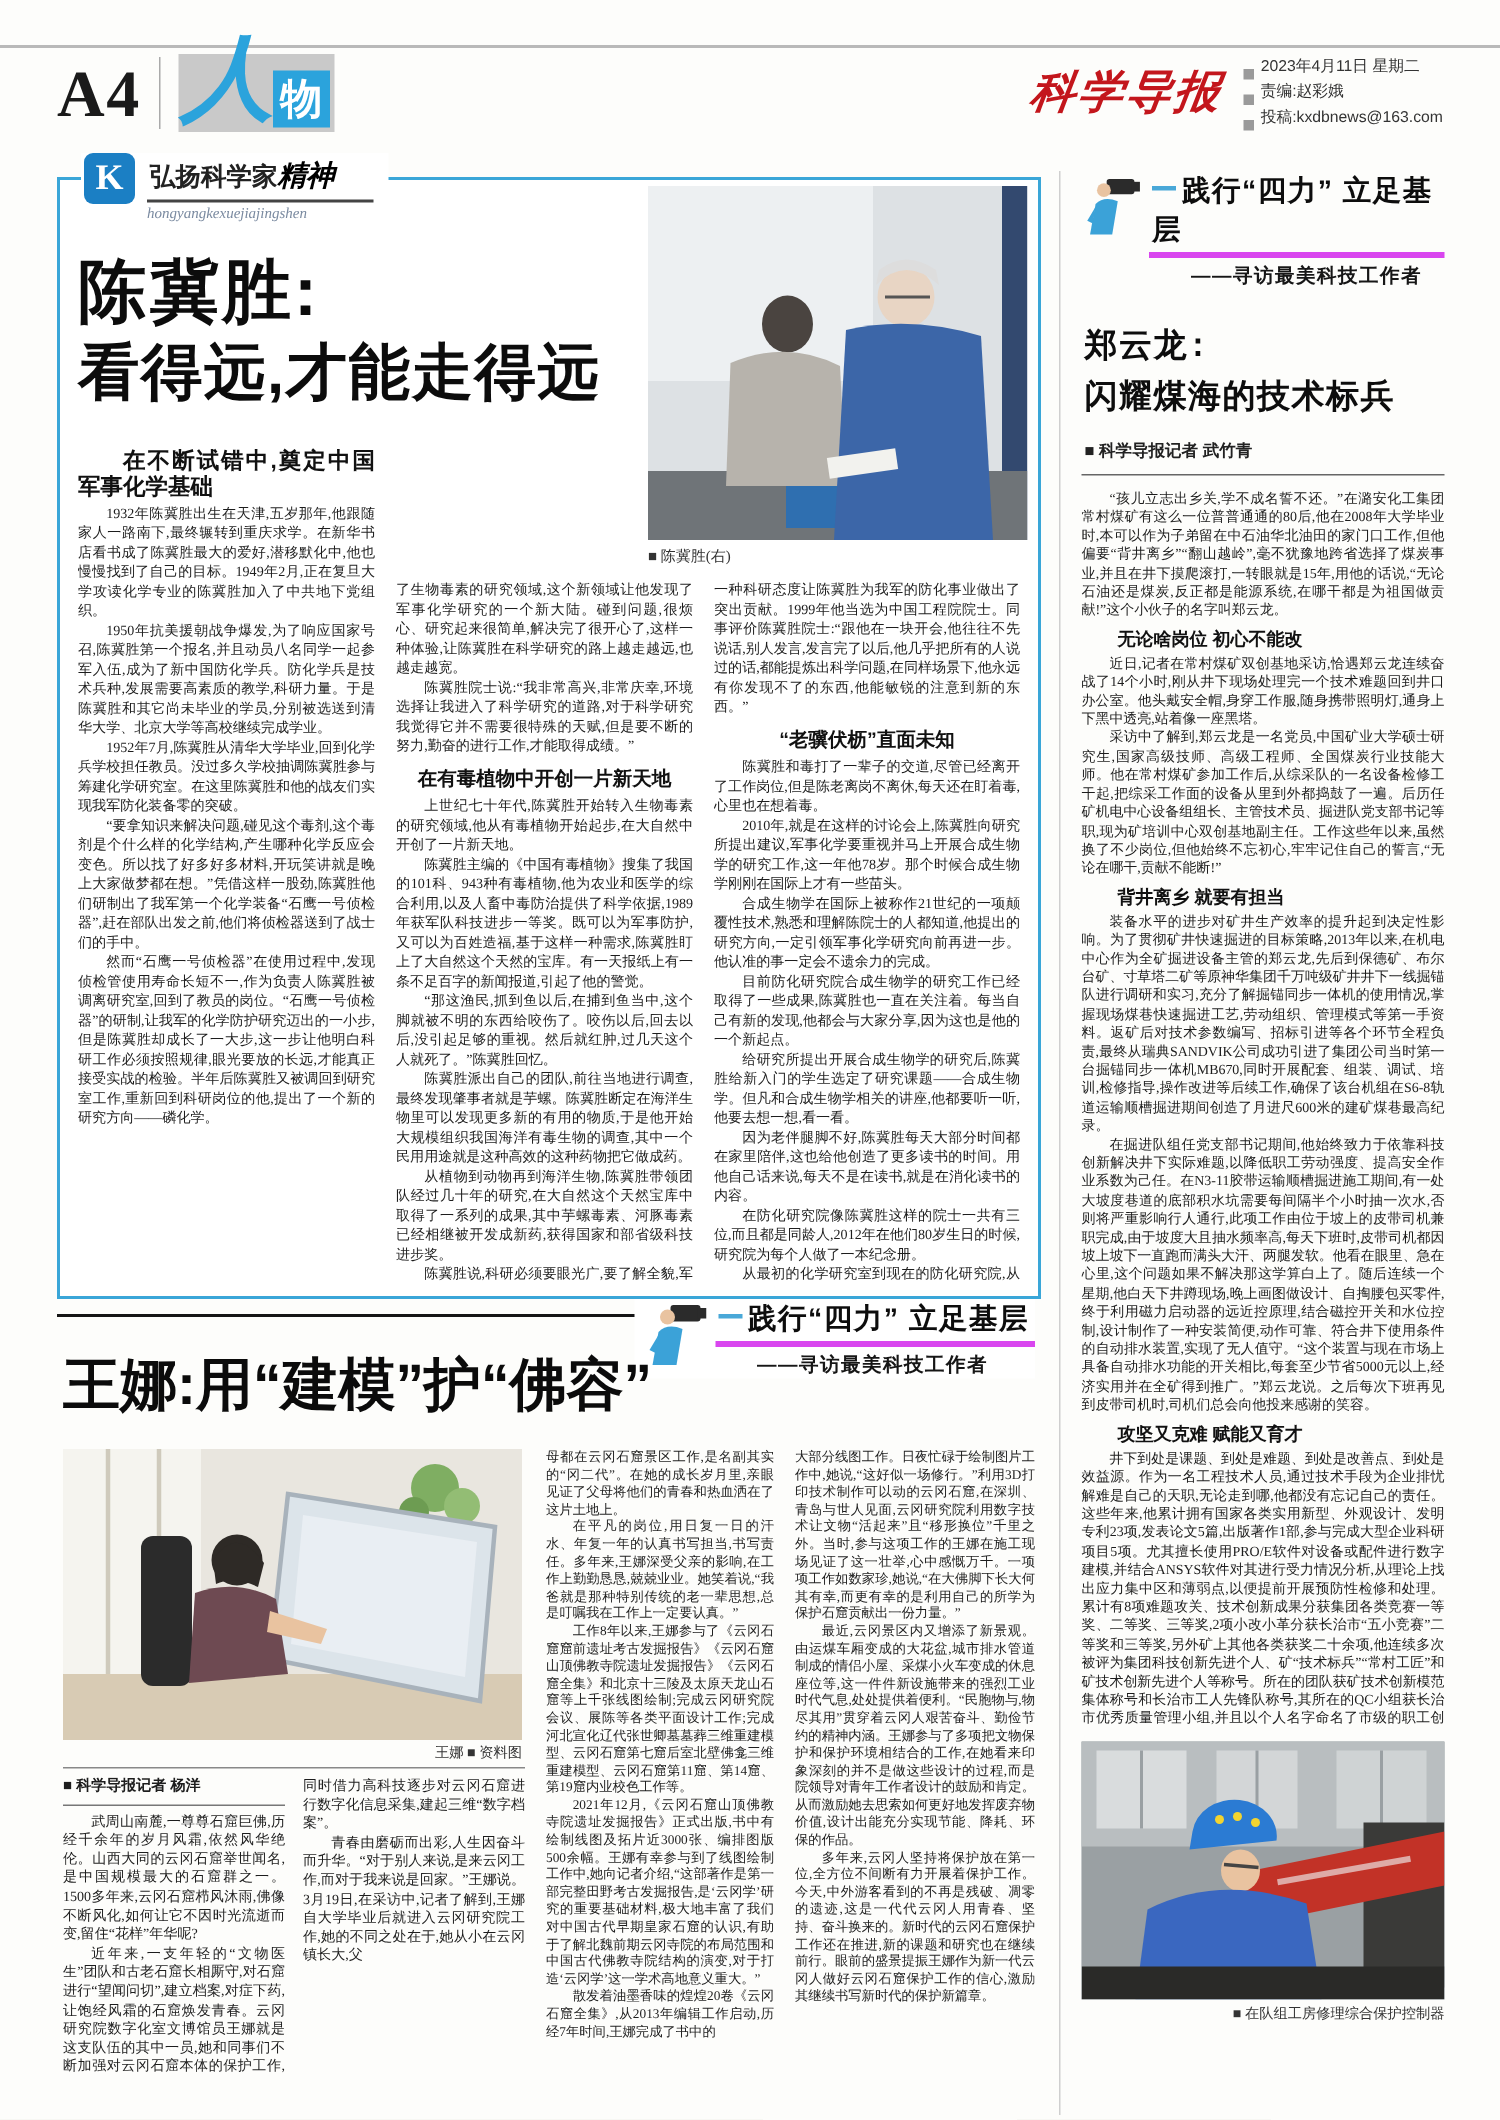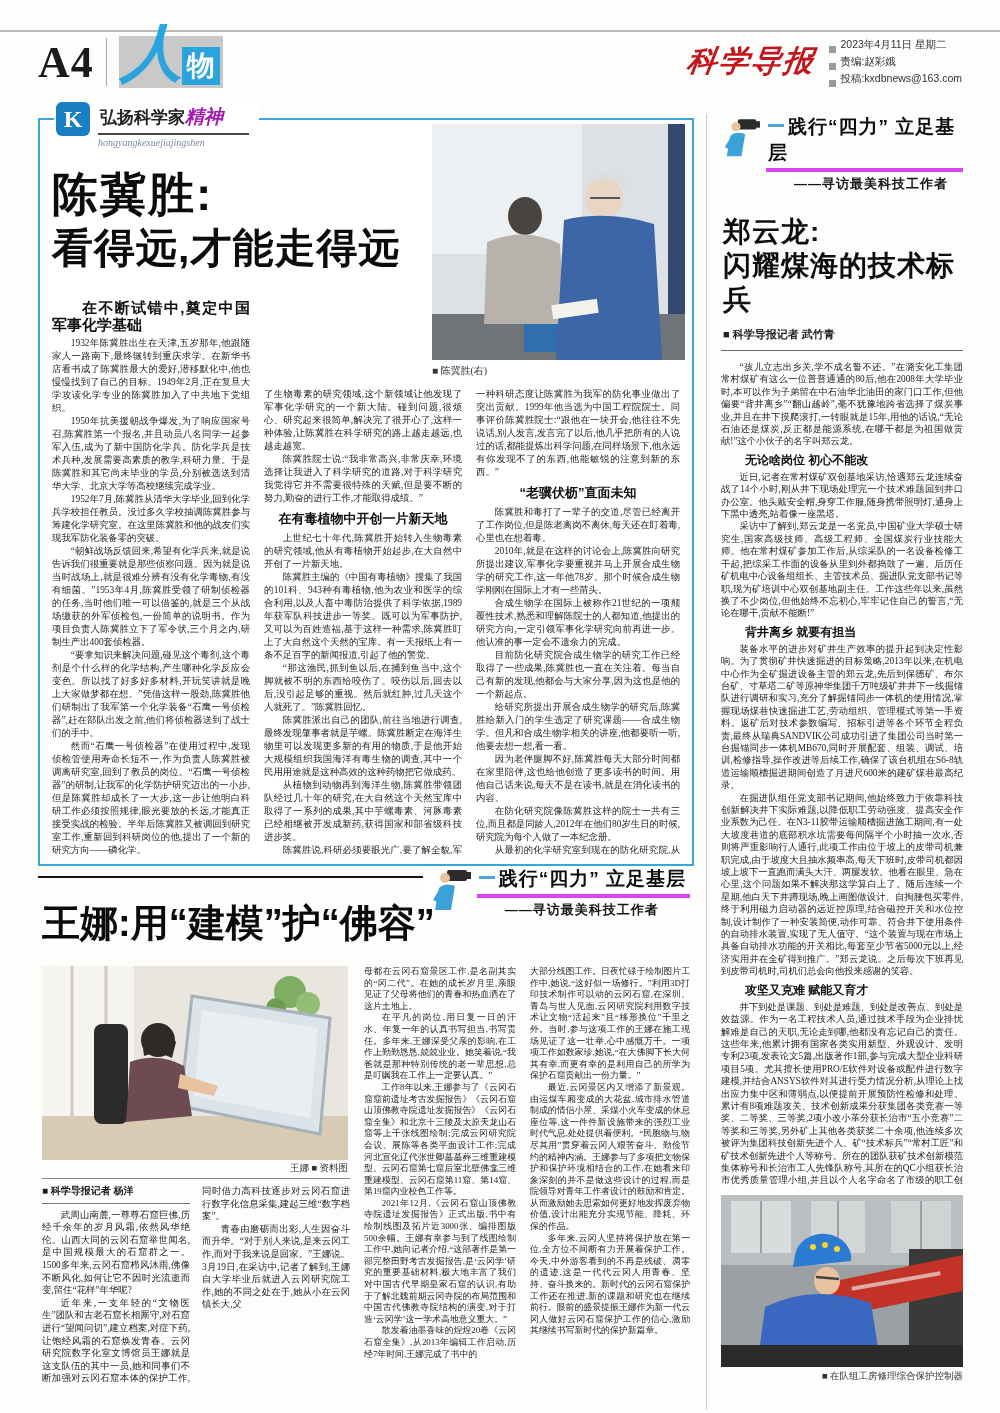--- a/index.html
+++ b/index.html
@@ -25,21 +25,21 @@
   .main{position:absolute;left:38px;top:104px;width:924px;height:1300px;}
   .leftcol{position:absolute;left:0;top:0;width:656px;height:1300px;}
   .rightcol{position:absolute;left:668px;top:0;width:256px;padding-left:14px;height:1296px;border-left:1px solid #cfcfcf;width:242px;}
   .rightcol{width:242px;}
 
   
   .chen-box{position:absolute;left:0;top:14px;width:652px;height:744px;border:2px solid #3aa6d8;background:#fff;}
   .spirit{position:absolute;left:14px;top:-18px;background:#fff;display:flex;align-items:flex-start;gap:8px;padding:0 10px 0 2px;}
   .klogo{width:34px;height:34px;background:#1b7fc4;border-radius:6px;color:#fff;font-weight:bold;font-size:24px;display:flex;align-items:center;justify-content:center;font-family:"Liberation Serif",serif;}
   .spirit-t{font-size:17px;font-weight:bold;color:#222;border-bottom:2px solid #444;padding:2px 26px 3px 2px;font-family:"Liberation Sans",sans-serif;}
-  .spirit-t .accent{color:#a21caf;font-style:italic;font-family:"Liberation Serif",serif;font-size:19px;}
+  .spirit-t .accent{color:#000000;font-style:italic;font-family:"Liberation Serif",serif;font-size:19px;}
   .spirit-py{font-size:10px;color:#7a8aa0;font-style:italic;margin-top:2px;font-family:"Liberation Serif",serif;}
 
   .chen-headline{position:absolute;left:12px;top:46px;width:380px;font-family:"Liberation Sans",sans-serif;font-weight:900;color:#0c0c0c;}
   .chen-h1{font-size:46px;line-height:56px;letter-spacing:2px;}
   .chen-h2{font-size:41px;line-height:52px;letter-spacing:1px;}
   .chen-photo{position:absolute;left:392px;top:4px;width:253px;height:236px;overflow:hidden;background:#dfe3e6;}
   .chen-photo-cap{position:absolute;left:392px;top:244px;width:253px;font-size:10px;color:#333;}
 
   .chen-col{position:absolute;overflow:hidden;font-size:9.4px;line-height:13px;color:#1d1d1d;text-align:justify;}
   .chen-c1{left:12px;top:178px;width:198px;height:556px;}
@@ -70,21 +70,21 @@
   .wang-cap{width:306px;text-align:right;font-size:9.5px;color:#333;border-bottom:1px solid #888;padding:2px 2px 3px 0;}
   .wang-2col{margin-top:6px;height:212px;column-count:2;column-gap:12px;column-fill:auto;overflow:hidden;
              font-size:9.4px;line-height:12.6px;text-align:justify;color:#1d1d1d;}
   .wang-col{position:absolute;top:0;height:438px;overflow:hidden;font-size:8.9px;line-height:11.6px;text-align:justify;color:#1d1d1d;}
   .wang-c3{left:322px;width:152px;}
   .wang-c4{left:488px;width:160px;}
 
   
   .zheng{position:relative;font-family:"Liberation Serif",serif;}
   .zheng .sili{margin:10px 0 4px 2px;}
-  .zheng-headline{font-size:28px;font-weight:bold;line-height:34px;color:#0d0d0d;margin:22px 0 10px 2px;font-family:Liberation Sans, sans-serif;letter-spacing:1px;}
+  .zheng-headline{font-size:22px;font-weight:bold;line-height:34px;color:#0d0d0d;margin:22px 0 10px 2px;font-family:Liberation Mono, monospace;letter-spacing:1px;}
   .zheng-byline{font-size:11px;font-weight:bold;font-family:"Liberation Sans",sans-serif;border-bottom:1px solid #666;padding:0 0 8px 2px;margin-bottom:10px;}
   .zheng-body{height:826px;overflow:hidden;font-size:9.3px;line-height:12.4px;text-align:justify;color:#1c1c1c;}
   .zheng .ab-h{text-align:left;text-indent:2em;font-size:12px;line-height:18px;padding:3px 0 2px;}
   .zheng-photo{margin-top:8px;width:242px;height:172px;background:#9aa0a3;overflow:hidden;}
   .zheng-photo-cap{text-align:right;font-size:9.5px;color:#333;padding-top:3px;}
 </style>
 </head>
 <body>
 
 <div class="page">
@@ -152,21 +152,20 @@
             <rect x="120" y="178" width="46" height="14" fill="#f2f2ee" transform="rotate(-8 143 185)"></rect>
           </svg>
         </div>
         <div class="chen-photo-cap">■ 陈冀胜(右)</div>
 
         <div class="chen-col chen-c1">
             <div class="ab ab-hl">在不断试错中,奠定中国军事化学基础</div>
             <div class="ab ab-p">1932年陈冀胜出生在天津,五岁那年,他跟随家人一路南下,最终辗转到重庆求学。在新华书店看书成了陈冀胜最大的爱好,潜移默化中,他也慢慢找到了自己的目标。1949年2月,正在复旦大学攻读化学专业的陈冀胜加入了中共地下党组织。</div>
             <div class="ab ab-p">1950年抗美援朝战争爆发,为了响应国家号召,陈冀胜第一个报名,并且动员八名同学一起参军入伍,成为了新中国防化学兵。防化学兵是技术兵种,发展需要高素质的教学,科研力量。于是陈冀胜和其它尚未毕业的学员,分别被选送到清华大学、北京大学等高校继续完成学业。</div>
             <div class="ab ab-p">1952年7月,陈冀胜从清华大学毕业,回到化学兵学校担任教员。没过多久学校抽调陈冀胜参与筹建化学研究室。在这里陈冀胜和他的战友们实现我军防化装备零的突破。</div>
-            <div class="ab ab-p">“朝鲜战场反馈回来,希望有化学兵来,就是说告诉我们很重要就是那些侦察问题。因为就是说当时战场上,就是很难分辨有没有化学毒物,有没有细菌。”1953年4月,陈冀胜受领了研制侦检器的任务,当时他们唯一可以借鉴的,就是三个从战场缴获的外军侦检包,一份简单的说明书。作为项目负责人陈冀胜立下了军令状,三个月之内,研制生产出400套侦检器。</div>
             <div class="ab ab-p">“要拿知识来解决问题,碰见这个毒剂,这个毒剂是个什么样的化学结构,产生哪种化学反应会变色。所以找了好多好多材料,开玩笑讲就是晚上大家做梦都在想。”凭借这样一股劲,陈冀胜他们研制出了我军第一个化学装备“石鹰一号侦检器”,赶在部队出发之前,他们将侦检器送到了战士们的手中。</div>
             <div class="ab ab-p">然而“石鹰一号侦检器”在使用过程中,发现侦检管使用寿命长短不一,作为负责人陈冀胜被调离研究室,回到了教员的岗位。“石鹰一号侦检器”的研制,让我军的化学防护研究迈出的一小步,但是陈冀胜却成长了一大步,这一步让他明白科研工作必须按照规律,眼光要放的长远,才能真正接受实战的检验。半年后陈冀胜又被调回到研究室工作,重新回到科研岗位的他,提出了一个新的研究方向——磷化学。</div>
           </div>
         <div class="chen-col chen-c2">
             <div class="ab ab-pc">了生物毒素的研究领域,这个新领域让他发现了军事化学研究的一个新大陆。碰到问题,很烦心、研究起来很简单,解决完了很开心了,这样一种体验,让陈冀胜在科学研究的路上越走越远,也越走越宽。</div>
             <div class="ab ab-p">陈冀胜院士说:“我非常高兴,非常庆幸,环境选择让我进入了科学研究的道路,对于科学研究我觉得它并不需要很特殊的天赋,但是要不断的努力,勤奋的进行工作,才能取得成绩。”</div>
             <div class="ab ab-h">在有毒植物中开创一片新天地</div>
             <div class="ab ab-p">上世纪七十年代,陈冀胜开始转入生物毒素的研究领域,他从有毒植物开始起步,在大自然中开创了一片新天地。</div>
             <div class="ab ab-p">陈冀胜主编的《中国有毒植物》搜集了我国的101科、943种有毒植物,他为农业和医学的综合利用,以及人畜中毒防治提供了科学依据,1989年获军队科技进步一等奖。既可以为军事防护,又可以为百姓造福,基于这样一种需求,陈冀胜盯上了大自然这个天然的宝库。有一天报纸上有一条不足百字的新闻报道,引起了他的警觉。</div>
             <div class="ab ab-p">“那这渔民,抓到鱼以后,在捕到鱼当中,这个脚就被不明的东西给咬伤了。咬伤以后,回去以后,没引起足够的重视。然后就红肿,过几天这个人就死了。”陈冀胜回忆。</div>

